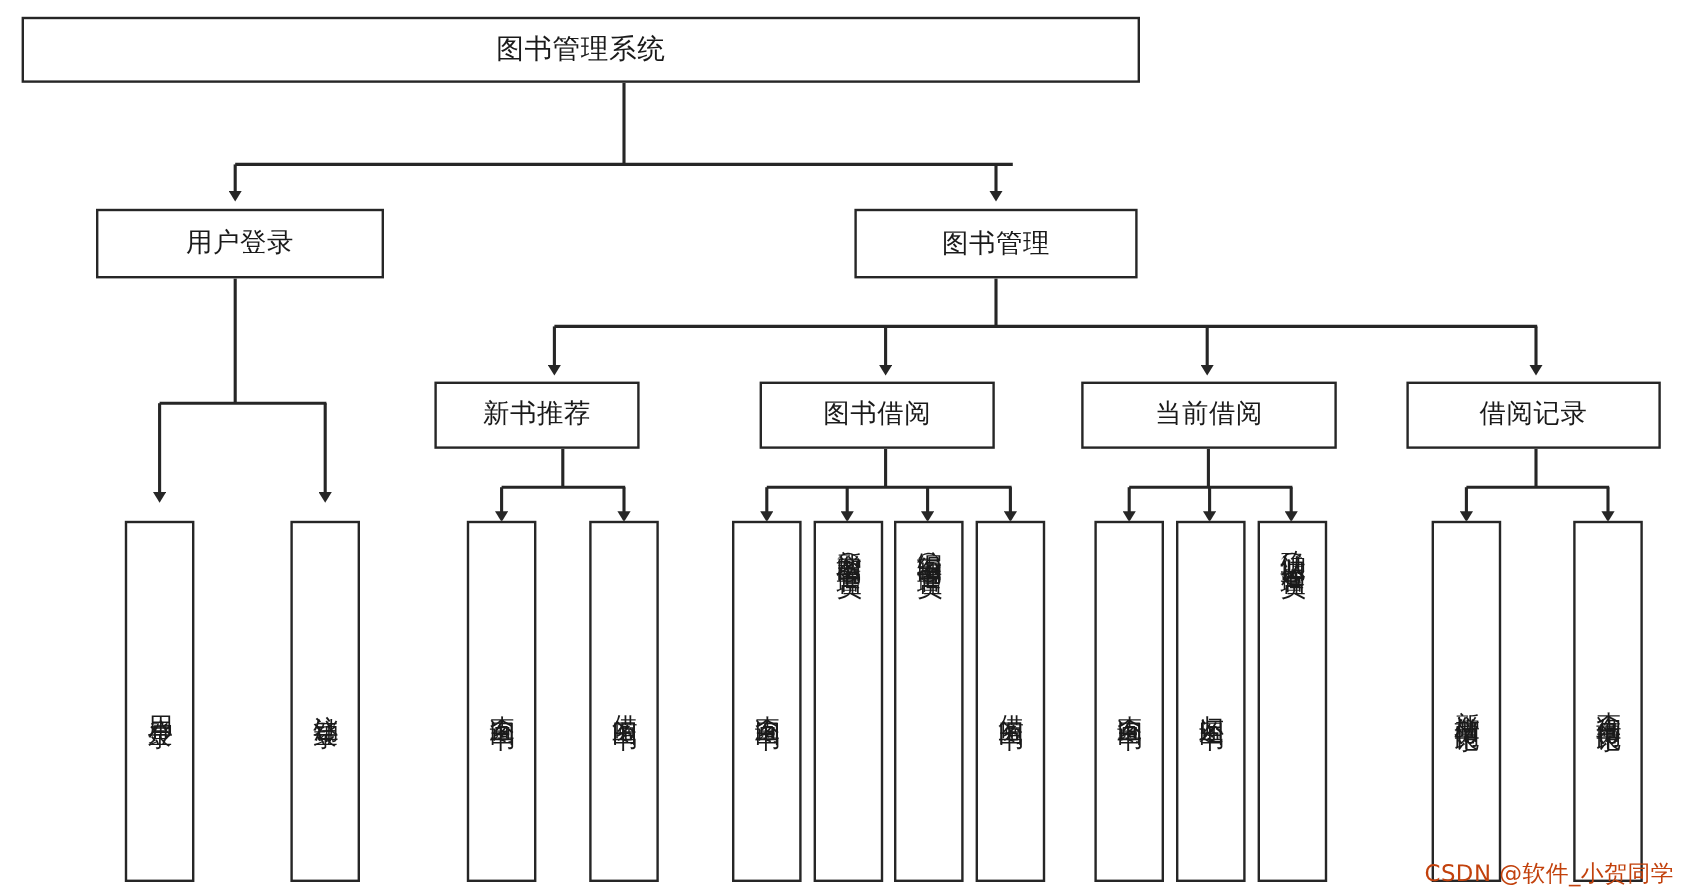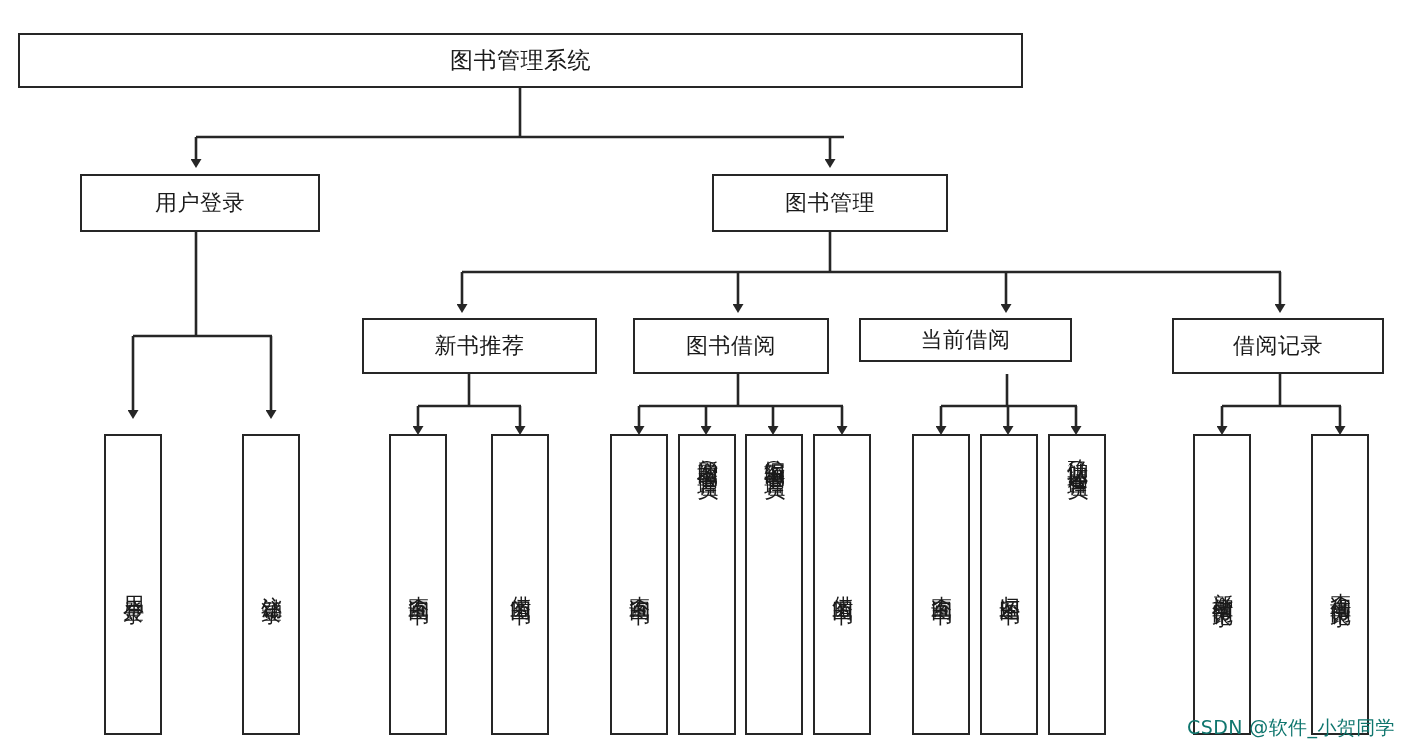--- a/index.html
+++ b/index.html
@@ -58,21 +58,21 @@
   }
   .node.leaf.center-v {
     align-items: center;
     padding-top: 0;
   }
   #watermark {
     position: absolute;
     right: 10px;
     bottom: 6px;
     font-size: 19px;
-    color: #0f766e;
+    color: #c2410c;
     letter-spacing: 0.4px;
     white-space: nowrap;
     user-select: none;
   }
 </style>
 </head>
 <body>
 
 <div id="canvas">
 
@@ -119,41 +119,41 @@
       <path d="M1008,406 L1008,427" marker-end="url(#arrow)"></path>
       <path d="M1076,406 L1076,427" marker-end="url(#arrow)"></path>
 
       <path d="M1280,374 L1280,406"></path>
       <path d="M1222,406 L1341,406"></path>
       <path d="M1222,406 L1222,427" marker-end="url(#arrow)"></path>
       <path d="M1340,406 L1340,427" marker-end="url(#arrow)"></path>
     </g>
   </svg>
 
-  <div class="node root" style="left:18px; top:14px; width:1005px; height:55px;margin-top:19px;">
+  <div class="node root" style="left:18px; top:14px; width:932px; height:55px;">
     <span class="label">图书管理系统</span>
   </div>
 
   <div class="node mid" style="left:80px; top:174px; width:240px; height:58px;">
     <span class="label">用户登录</span>
   </div>
 
   <div class="node mid" style="left:712px; top:174px; width:236px; height:58px;font-family:Liberation Serif, serif;">
     <span class="label">图书管理</span>
   </div>
 
-  <div class="node mid" style="left:362px; top:318px; width:235px; height:56px;">
+  <div class="node mid" style="left:362px; top:318px; width:171px; height:56px;">
     <span class="label">新书推荐</span>
   </div>
 
   <div class="node mid" style="left:633px; top:318px; width:196px; height:56px;">
     <span class="label">图书借阅</span>
   </div>
 
-  <div class="node mid" style="left:859px; top:318px; width:213px; height:44px;text-align:center;">
+  <div class="node mid" style="left:901px; top:318px; width:213px; height:56px;text-align:center;">
     <span class="label">当前借阅</span>
   </div>
 
   <div class="node mid" style="left:1172px; top:318px; width:212px; height:56px;">
     <span class="label">借阅记录</span>
   </div>
 
   <div class="node leaf center-v" style="left:104px; top:434px; width:58px; height:301px;">
     <span class="label">用户登录</span>
   </div>

